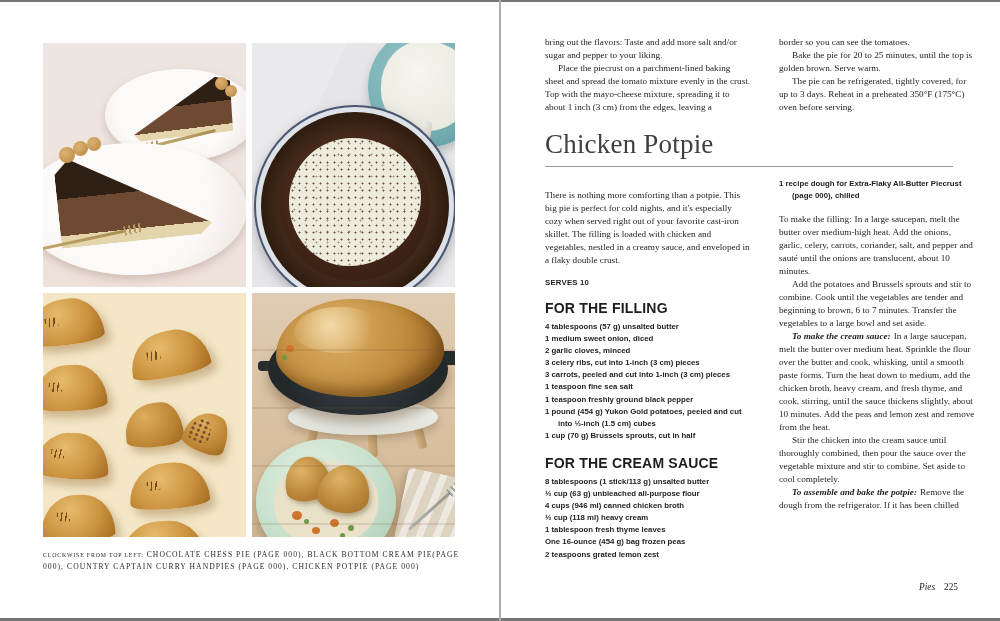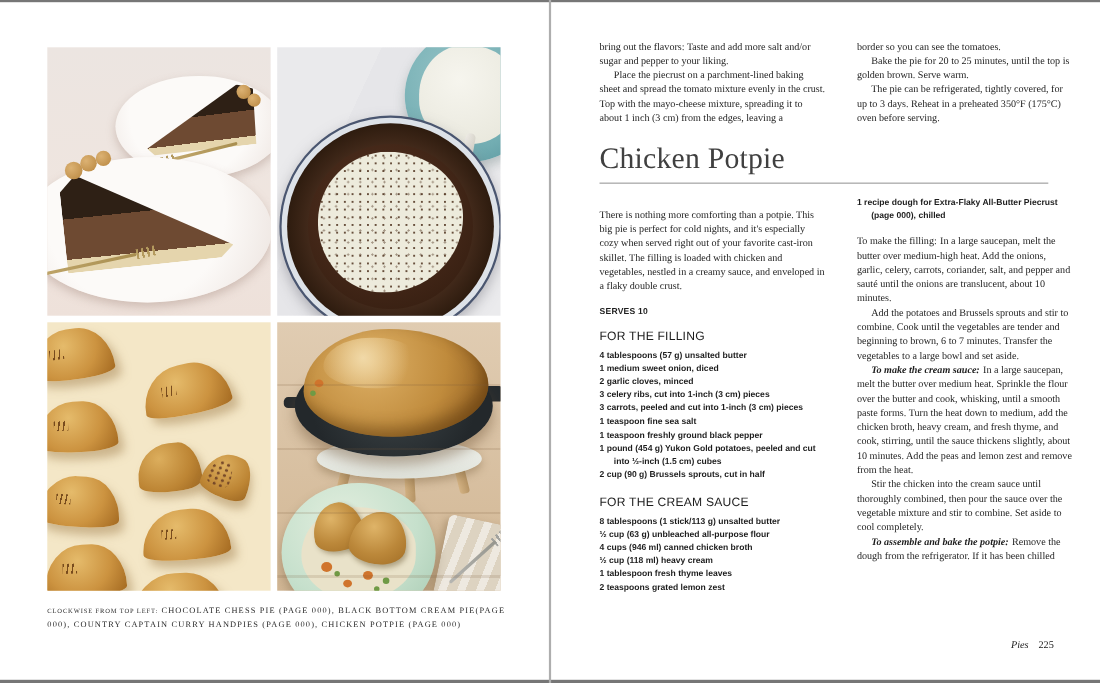--- a/index.html
+++ b/index.html
@@ -89,21 +89,21 @@
   .lead{margin-right:3px;}
   .lead:empty{display:none;margin:0;}
   .lead.bi{font-style:italic;font-weight:bold;}
 
   .recipe-title{font-size:27px;line-height:30px;font-weight:400;margin:15px 0 0 0;
                 font-family:"Liberation Serif",serif;color:#404040;letter-spacing:.2px;}
   .title-rule{height:1px;background:#9a9a9a;margin:7px 0 11px 0;width:408px;}
 
   .sans{font-family:"Liberation Sans",sans-serif;}
   .serves{font-size:7.8px;font-weight:bold;letter-spacing:.2px;margin-top:11px;}
-  .ing-header{font-size:11px;font-weight:normal;letter-spacing:.2px;margin:13px 0 5px 0;}
+  .ing-header{font-size:14px;font-weight:bold;letter-spacing:.2px;margin:13px 0 5px 0;}
   .ing-list{font-size:7.8px;font-weight:bold;line-height:12.1px;}
   .ing{padding-left:13px;text-indent:-13px;}
   .intro{margin-top:11px;}
   .steps{margin-top:11px;}
 
   .folio{position:absolute;left:760px;top:582px;width:198px;text-align:right;font-size:9.3px;color:#222;}
   .folio .folio-section{font-style:italic;margin-right:9px;}
 </style>
 </head>
 <body>
@@ -238,30 +238,31 @@
         <div class="sans ing-list">
 
         <div class="ing">4 tablespoons (57 g) unsalted butter</div>
             <div class="ing">1 medium sweet onion, diced</div>
             <div class="ing">2 garlic cloves, minced</div>
             <div class="ing">3 celery ribs, cut into 1-inch (3 cm) pieces</div>
             <div class="ing">3 carrots, peeled and cut into 1-inch (3 cm) pieces</div>
             <div class="ing">1 teaspoon fine sea salt</div>
             <div class="ing">1 teaspoon freshly ground black pepper</div>
             <div class="ing">1 pound (454 g) Yukon Gold potatoes, peeled and cut into ½-inch (1.5 cm) cubes</div>
-            <div class="ing">2 cup (90 g) Brussels sprouts, cut in half</div>
+            <div class="ing">1 cup (70 g) Brussels sprouts, cut in half</div>
           </div>
         <div class="sans ing-header">FOR THE CREAM SAUCE</div>
         <div class="sans ing-list">
 
         <div class="ing">8 tablespoons (1 stick/113 g) unsalted butter</div>
             <div class="ing">½ cup (63 g) unbleached all-purpose flour</div>
             <div class="ing">4 cups (946 ml) canned chicken broth</div>
             <div class="ing">½ cup (118 ml) heavy cream</div>
             <div class="ing">1 tablespoon fresh thyme leaves</div>
+            <div class="ing">One 16-ounce (454 g) bag frozen peas</div>
             <div class="ing">2 teaspoons grated lemon zest</div>
           </div>
       </div>
 
       <div class="col-b">
         <div class="sans ing-list">
 
             <div class="ing">1 recipe dough for Extra-Flaky All-Butter Piecrust (page 000), chilled</div>
           </div>
         <div class="body-text steps">

